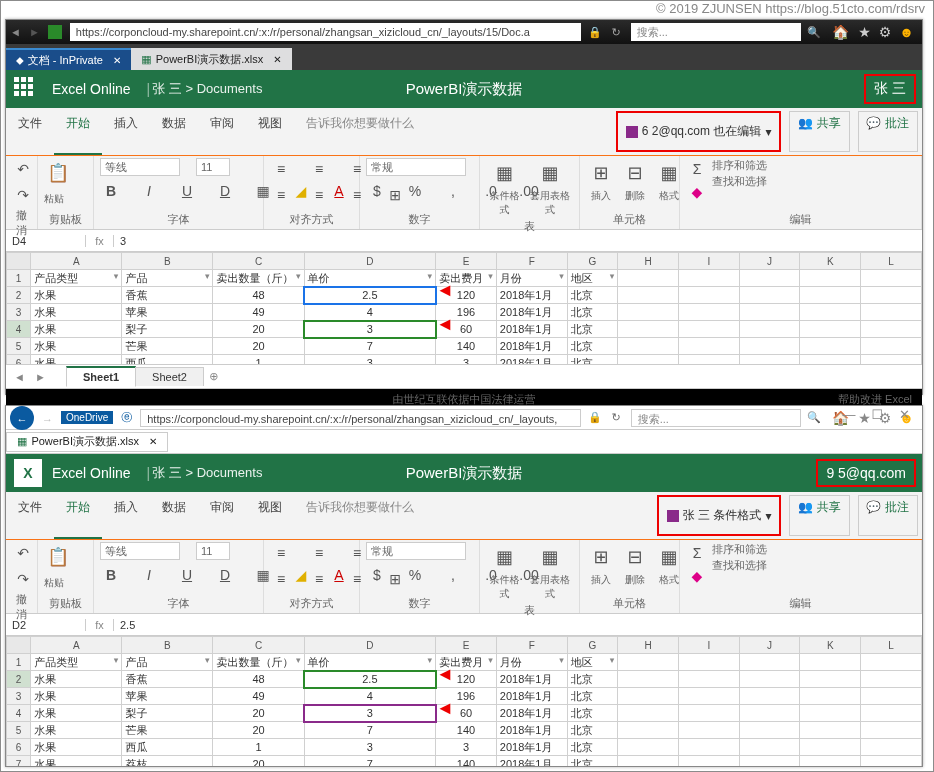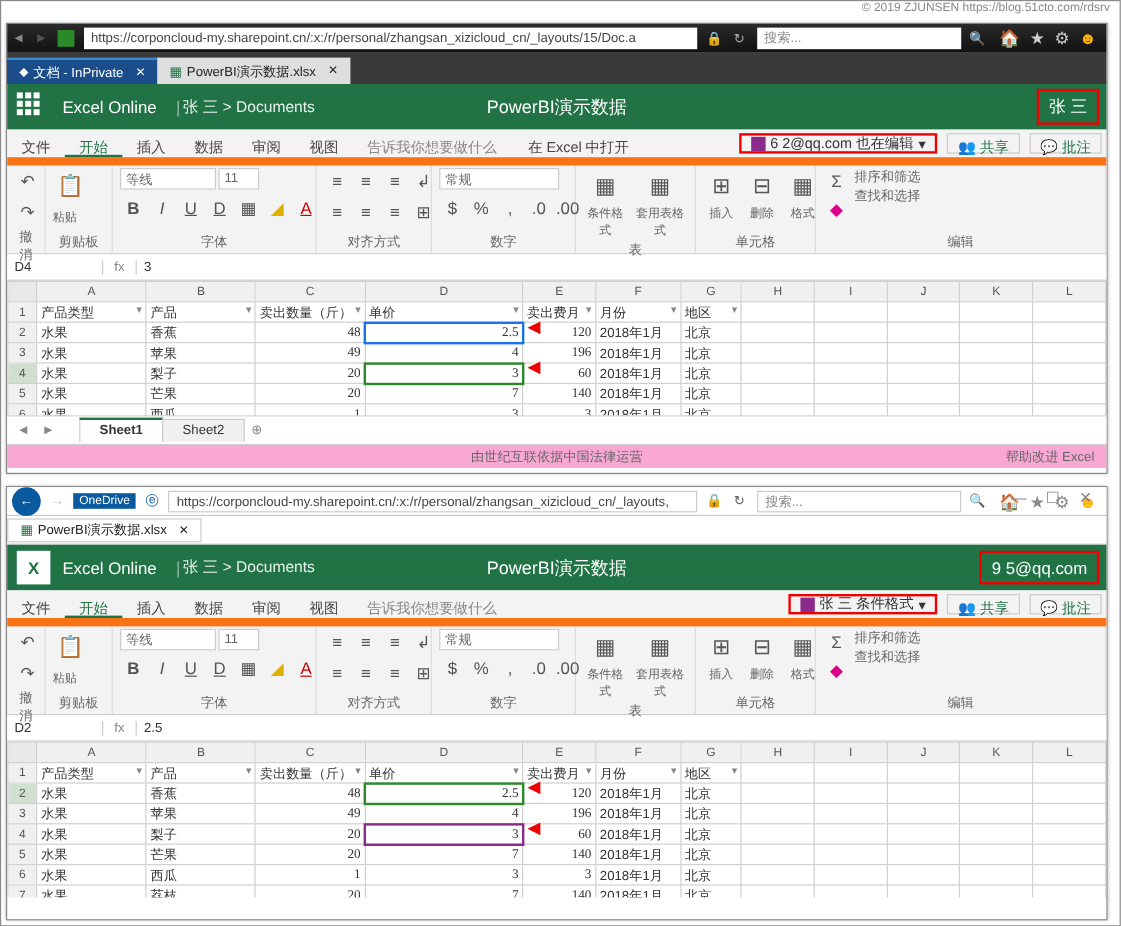--- a/index.html
+++ b/index.html
@@ -1,17 +1,17 @@
 <!DOCTYPE html>
 <html><head>
 <meta charset="utf-8">
 <style>
 * { margin:0; padding:0; box-sizing:border-box; font-family:"Segoe UI","Microsoft YaHei",sans-serif; }
 body { background:#fff; width:934px; height:772px; position:relative; font-size:12px; color:#333; border:1px solid #8b8b8b; }
-.watermark { position:absolute; top:0; right:8px; color:#888; font-size:10px; z-index:100; }
+.watermark { position:absolute; top:0; right:8px; color:#888; font-size:13px; z-index:100; }
 
 .win { position:absolute; left:4px; width:918px; background:#fff; border:1px solid #888; box-shadow:0 0 3px rgba(0,0,0,0.3); }
 .win.top { top:18px; height:376px; }
 .win.bot { top:404px; height:362px; }
 
 .titlebar { height:24px; background:linear-gradient(#2a2a2a,#111); display:flex; align-items:center; color:#ddd; font-size:11px; }
 .tb-icon { width:20px; text-align:center; color:#aaa; }
 .tb-arrow { color:#888; padding:0 4px; }
 .tb-green { width:14px; height:14px; background:#2a8a2a; margin:0 4px; }
 .tb-url { flex:1; background:#fff; color:#444; height:18px; line-height:18px; padding:0 6px; margin:0 4px; font-size:11px; overflow:hidden; text-overflow:ellipsis; white-space:nowrap; }
@@ -28,71 +28,71 @@
 
 .green-header { height:38px; background:#217346; color:#fff; display:flex; align-items:center; padding:0 8px; font-size:14px; }
 .waffle { width:24px; height:24px; display:grid; grid-template-columns:repeat(3,5px); grid-template-rows:repeat(3,5px); gap:2px; margin-right:14px; }
 .waffle span { background:#fff; }
 .eo-title { font-size:14px; margin-right:14px; }
 .breadcrumb { font-size:13px; opacity:0.9; }
 .doc-title { position:absolute; left:50%; transform:translateX(-50%); font-size:15px; }
 .user-box { position:absolute; right:6px; padding:4px 8px; }
 .user-box.boxed { border:2px solid #e00; }
 
-.ribbon-tabs { height:30px; background:#f3f3f3; border-bottom:7px solid #f97316; display:flex; align-items:stretch; position:relative; }
+.ribbon-tabs { height:48px; background:#f3f3f3; border-bottom:1px solid #f97316; display:flex; align-items:stretch; position:relative; }
 .rt { padding:7px 12px 0; font-size:12px; color:#444; cursor:pointer; }
 .rt.active { color:#217346; font-weight:500; border-bottom:2px solid #217346; }
 .tellme { color:#888; padding:7px 12px 0; }
 .excel-open { padding:7px 14px 0; color:#444; }
 .editing-badge { padding:3px 8px; margin:3px 4px; border:1px solid #ccc; display:flex; align-items:center; gap:4px; }
 .editing-badge.boxed { border:2px solid #e00; }
 .editing-badge .pico { width:12px; height:12px; background:#8a2a8a; }
 .share-btn { padding:3px 8px; margin:3px 4px; border:1px solid #ccc; color:#217346; }
 .annot-btn { padding:3px 8px; margin:3px 4px; border:1px solid #ccc; color:#217346; }
 .rt-spacer { flex:1; }
 
 .ribbon { height:74px; background:#f3f3f3; border-bottom:1px solid #ccc; display:flex; }
 .rgrp { border-right:1px solid #ddd; padding:2px 6px; display:flex; flex-direction:column; justify-content:space-between; text-align:center; font-size:11px; color:#666; }
 .rgrp .body { display:flex; gap:4px; align-items:flex-start; flex:1; }
 .rgrp .label { font-size:11px; color:#666; padding-top:2px; }
 .ricon { width:22px; height:22px; display:flex; align-items:center; justify-content:center; font-size:14px; color:#555; }
 .ricon.big { width:30px; height:30px; font-size:18px; }
 .vstack { display:flex; flex-direction:column; gap:1px; align-items:center; }
-.hstack { display:flex; gap:2px; align-items:flex-start; }
+.hstack { display:flex; gap:16px; align-items:flex-start; }
 .dd-combo { height:18px; border:1px solid #ccc; background:#fff; font-size:11px; padding:0 4px; display:flex; align-items:center; }
 
 .cellref-bar { height:22px; background:#fff; border-bottom:1px solid #ccc; display:flex; align-items:center; font-size:11px; }
 .cellref { width:80px; border-right:1px solid #ccc; padding:0 6px; }
 .fx { width:28px; text-align:center; color:#888; border-right:1px solid #ccc; }
 .cellval { padding:0 6px; }
 
 .grid-wrap { position:relative; overflow:hidden; }
 table.grid { border-collapse:collapse; font-size:11px; width:100%; table-layout:fixed; }
 table.grid th, table.grid td { border:1px solid #d0d0d0; height:17px; padding:0 3px; overflow:hidden; white-space:nowrap; text-overflow:clip; }
 table.grid th { background:#f0f0f0; font-weight:normal; color:#555; text-align:center; font-size:10px; }
 table.grid th.corner { width:24px; background:#e8e8e8; }
 table.grid th.row { width:24px; }
 table.grid td { text-align:left; background:#fff; }
-table.grid td.num { text-align:right;font-family:Liberation Serif, serif; }
+table.grid td.num { text-align:center; }
 table.grid th.row.sel { background:#d0e0d0; }
 table.grid tr.hrow td { text-align:left; }
 .filter-dd { float:right; color:#888; font-size:9px; }
 .sel-blue { outline:2px solid #1a73e8; outline-offset:-1px; background:#fff !important; position:relative; }
 .sel-green { outline:2px solid #2a8a2a; outline-offset:-1px; background:#fff !important; }
 .sel-purple { outline:2px solid #8a2a8a; outline-offset:-1px; background:#fff !important; }
 .arrow-red { position:absolute; color:#e00; font-size:18px; z-index:5; pointer-events:none; filter:drop-shadow(0 0 2px #fff); }
 
 .sheet-tabs { height:24px; background:#fff; border-top:1px solid #ccc; display:flex; align-items:center; padding-left:60px; font-size:11px; }
 .nav-arrows { position:absolute; left:4px; display:flex; gap:2px; }
 .nav-arrows span { color:#888; padding:2px 4px; }
 .sheet-tab { padding:3px 16px; border:1px solid #ccc; border-bottom:none; background:#f0f0f0; margin-right:-1px; }
 .sheet-tab.active { background:#fff; border-bottom:1px solid #fff; font-weight:bold; border-top:2px solid #217346; }
 .sheet-add { width:22px; text-align:center; color:#888; }
 
-.status-bar { height:20px; background:#f9a8d4; border-top:1px solid #ccc; font-size:11px; color:#666; text-align:center; line-height:20px; position:relative; }
+.status-bar { height:20px; background:#000000; border-top:1px solid #ccc; font-size:11px; color:#666; text-align:center; line-height:20px; position:relative; }
 .help-link { position:absolute; right:10px; }
 
 .win-ctrl-bot { position:absolute; top:-1px; right:0; height:24px; display:flex; gap:16px; padding:2px 12px; color:#888; font-size:13px; }
 </style>
 </head>
 <body>
 
 <div class="watermark">© 2019 ZJUNSEN https://blog.51cto.com/rdsrv</div>
 
 <div class="win top">
@@ -143,21 +143,20 @@
     <span class="user-box boxed">张 三</span>
   </div>
   <div class="ribbon-tabs">
     <div class="rt">文件</div>
     <div class="rt active">开始</div>
     <div class="rt">插入</div>
     <div class="rt">数据</div>
     <div class="rt">审阅</div>
     <div class="rt">视图</div>
     <div class="tellme">告诉我你想要做什么</div>
-    <div class="excel-open">在 Excel 中打开</div>
     <div class="rt-spacer"></div>
     <div class="editing-badge boxed">
         <div class="pico"></div>
         <span>6           2@qq.com 也在编辑</span>
         <span>▾</span>
       </div>
     <div class="share-btn"><span>👥</span> <span>共享</span></div>
     <div class="annot-btn"><span>💬</span> <span>批注</span></div>
   </div>
   <div class="ribbon">

